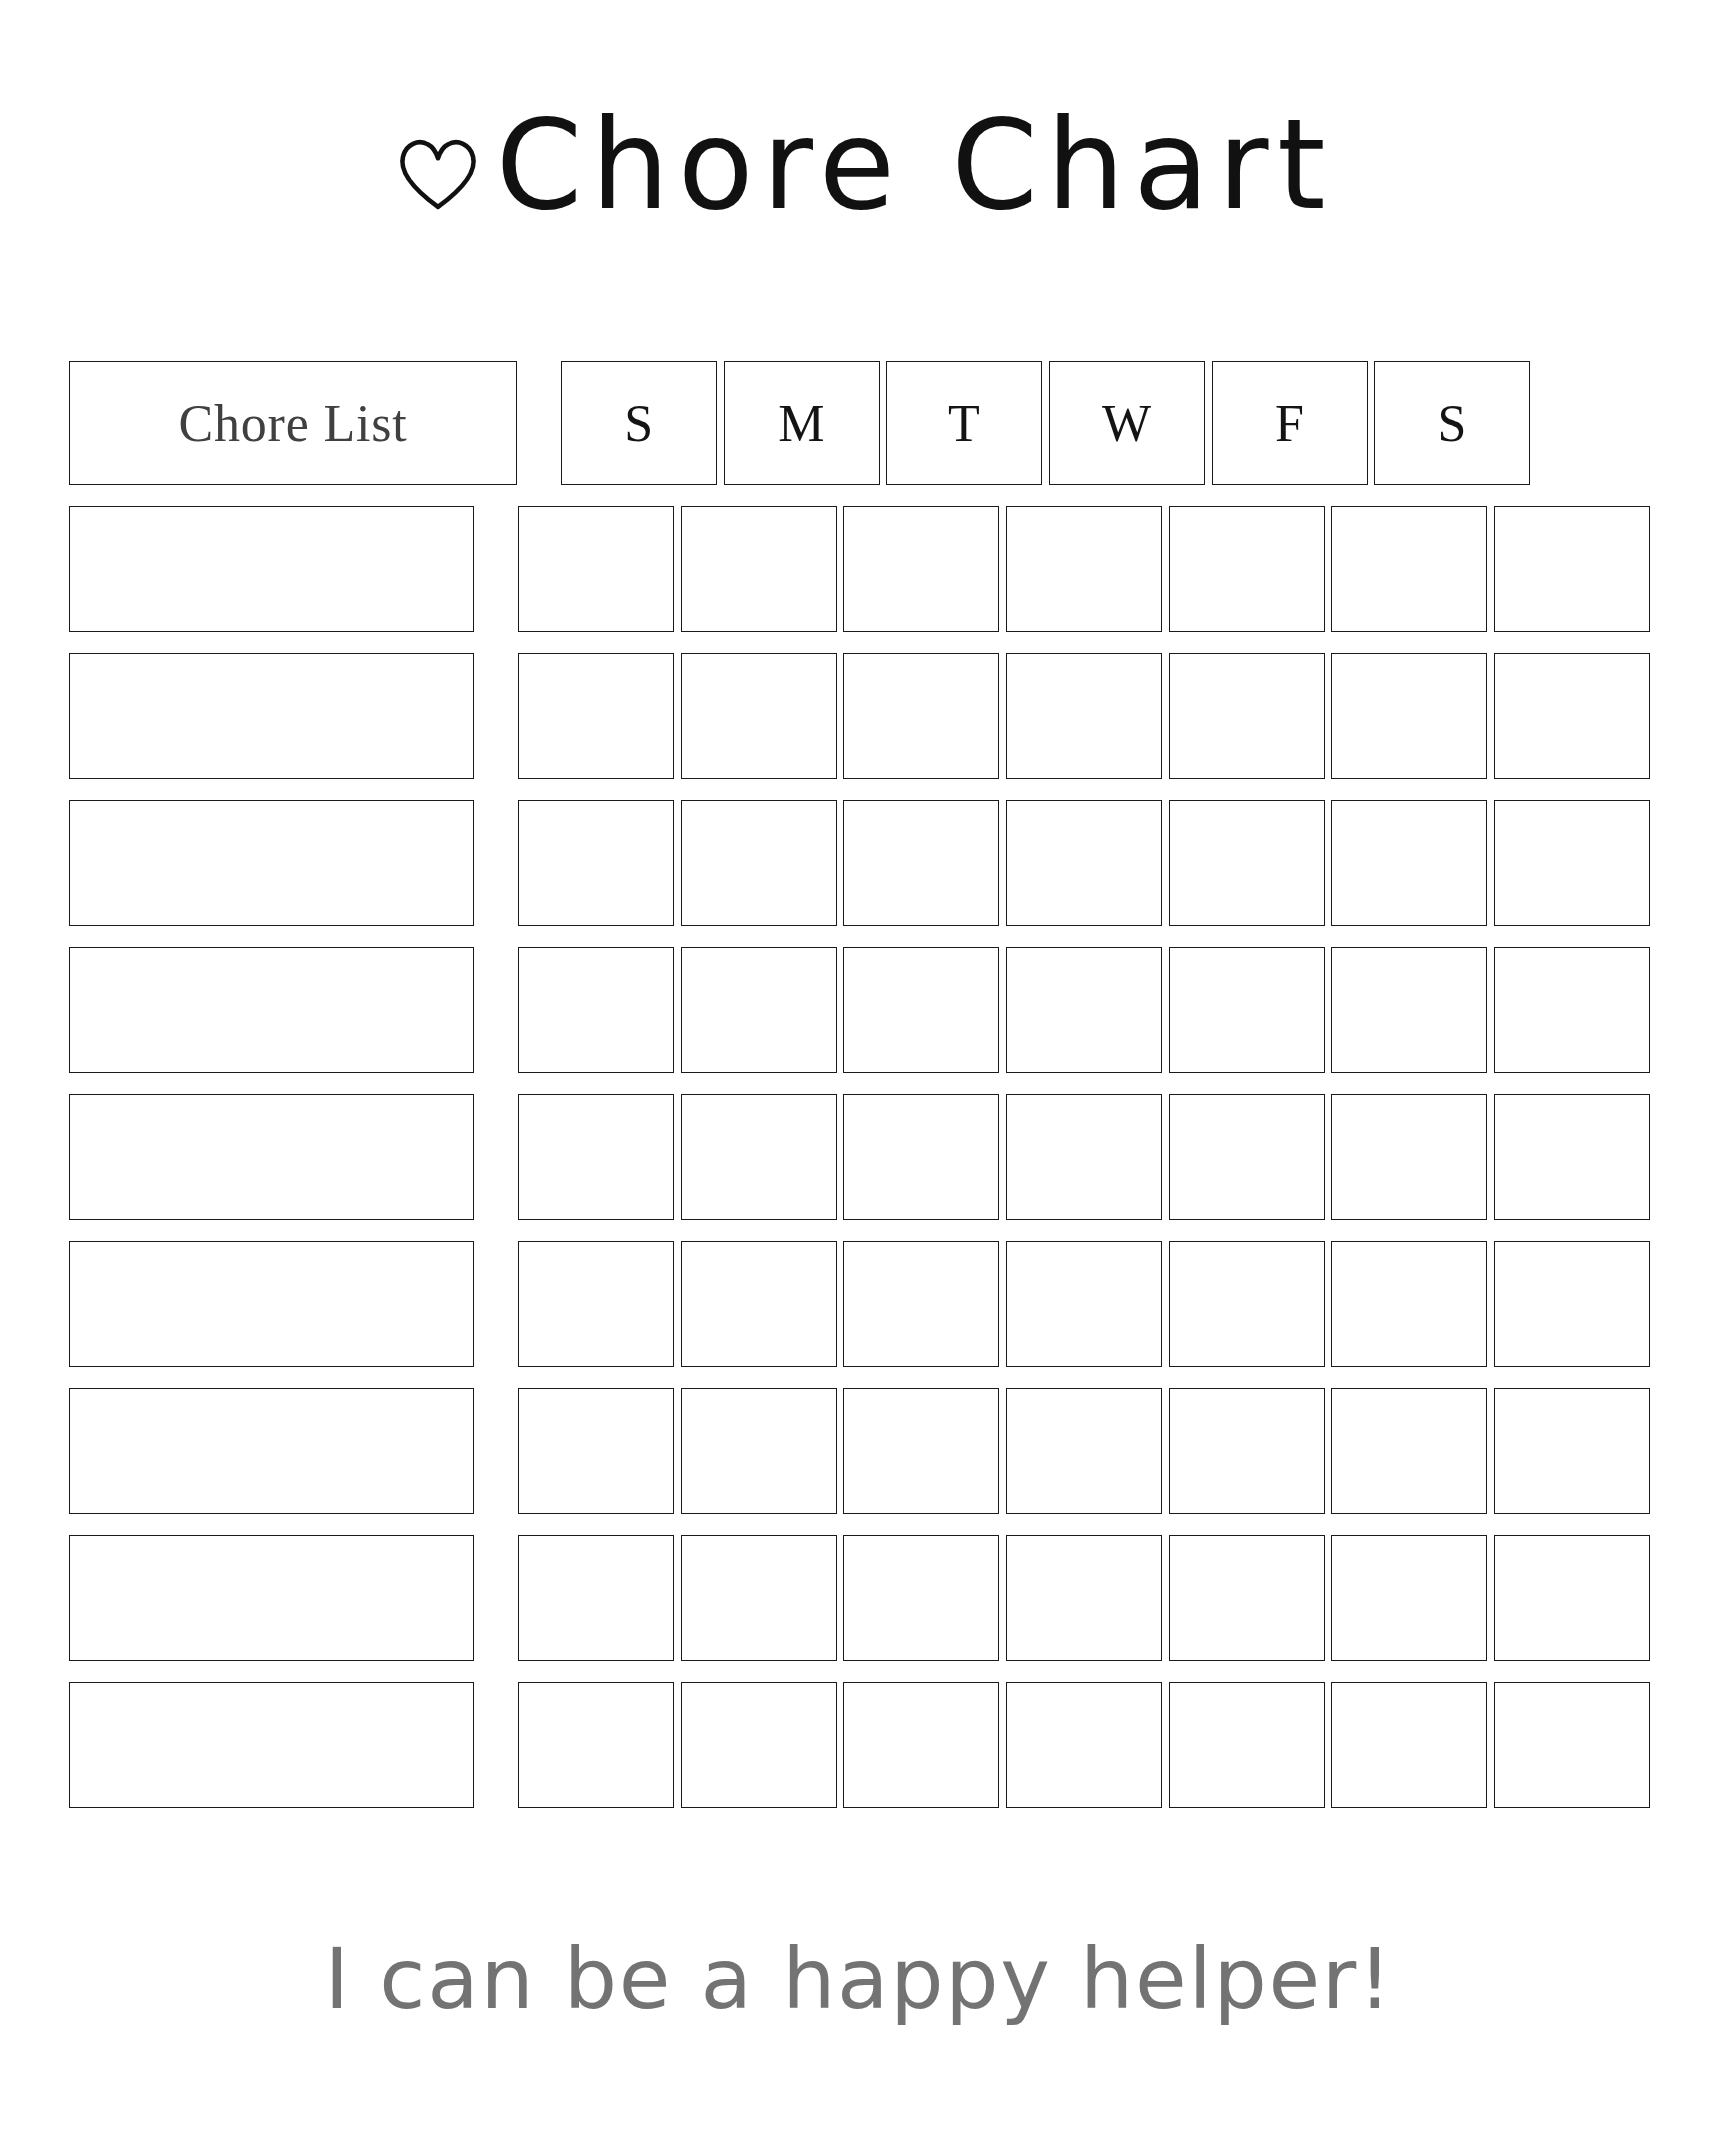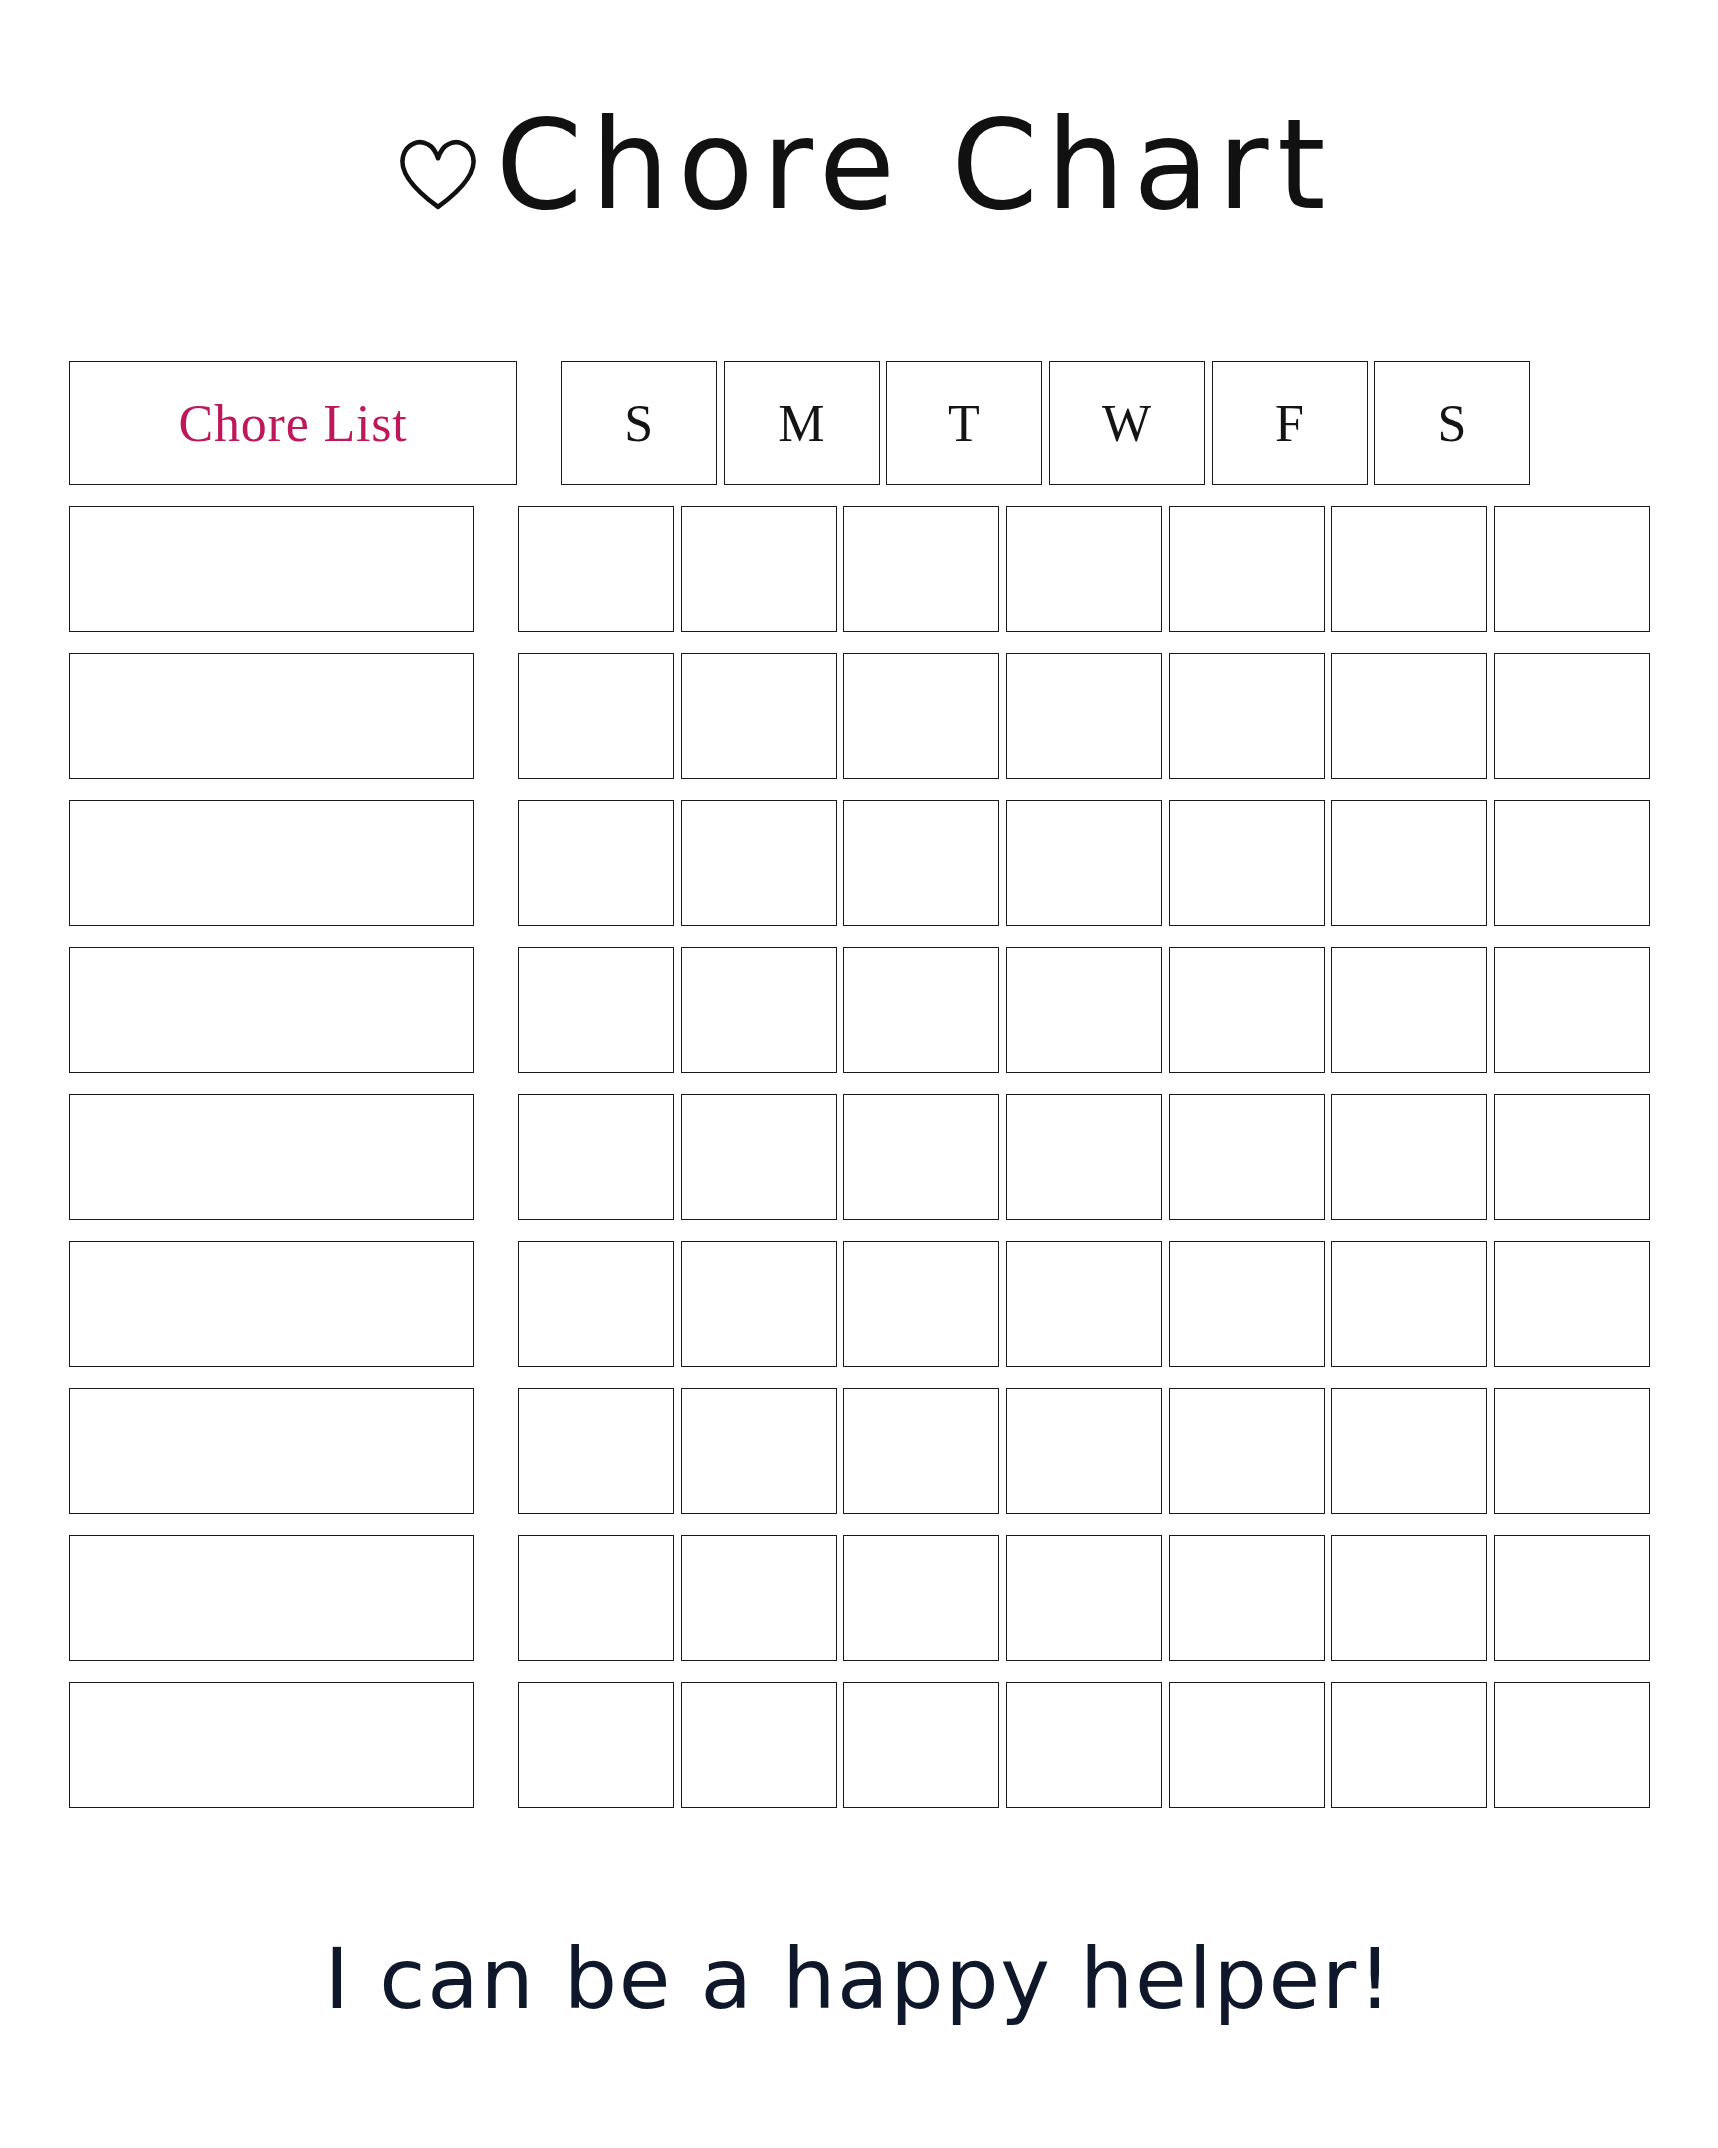--- a/index.html
+++ b/index.html
@@ -74,21 +74,21 @@
     justify-content: center;
     background: #ffffff;
   }
   .chore-cell.header {
     height: 124px;
   }
   .chore-head-label {
     font-family: "Liberation Serif", serif;
     font-size: 52px;
     letter-spacing: 0.8px;
-    color: #be185d;
+    color: #404040;
   }
 
   .days-group {
     margin-left: 44px;
     display: flex;
   }
   .day-cell {
     width: 156px;
     height: 126px;
     border: 1.7px solid #1a1a1a;
@@ -115,21 +115,21 @@
     position: absolute;
     top: 1930px;
     left: 0;
     width: 1718px;
     text-align: center;
   }
   .footer-text {
     font-family: "DejaVu Sans", sans-serif;
     font-size: 84px;
     letter-spacing: 1.7px;
-    color: #0f172a;
+    color: #737373;
     white-space: nowrap;
   }
 </style>
 </head>
 <body>
 
 <div class="page">
 
   <div class="title-row">
     <span class="heart-icon">

